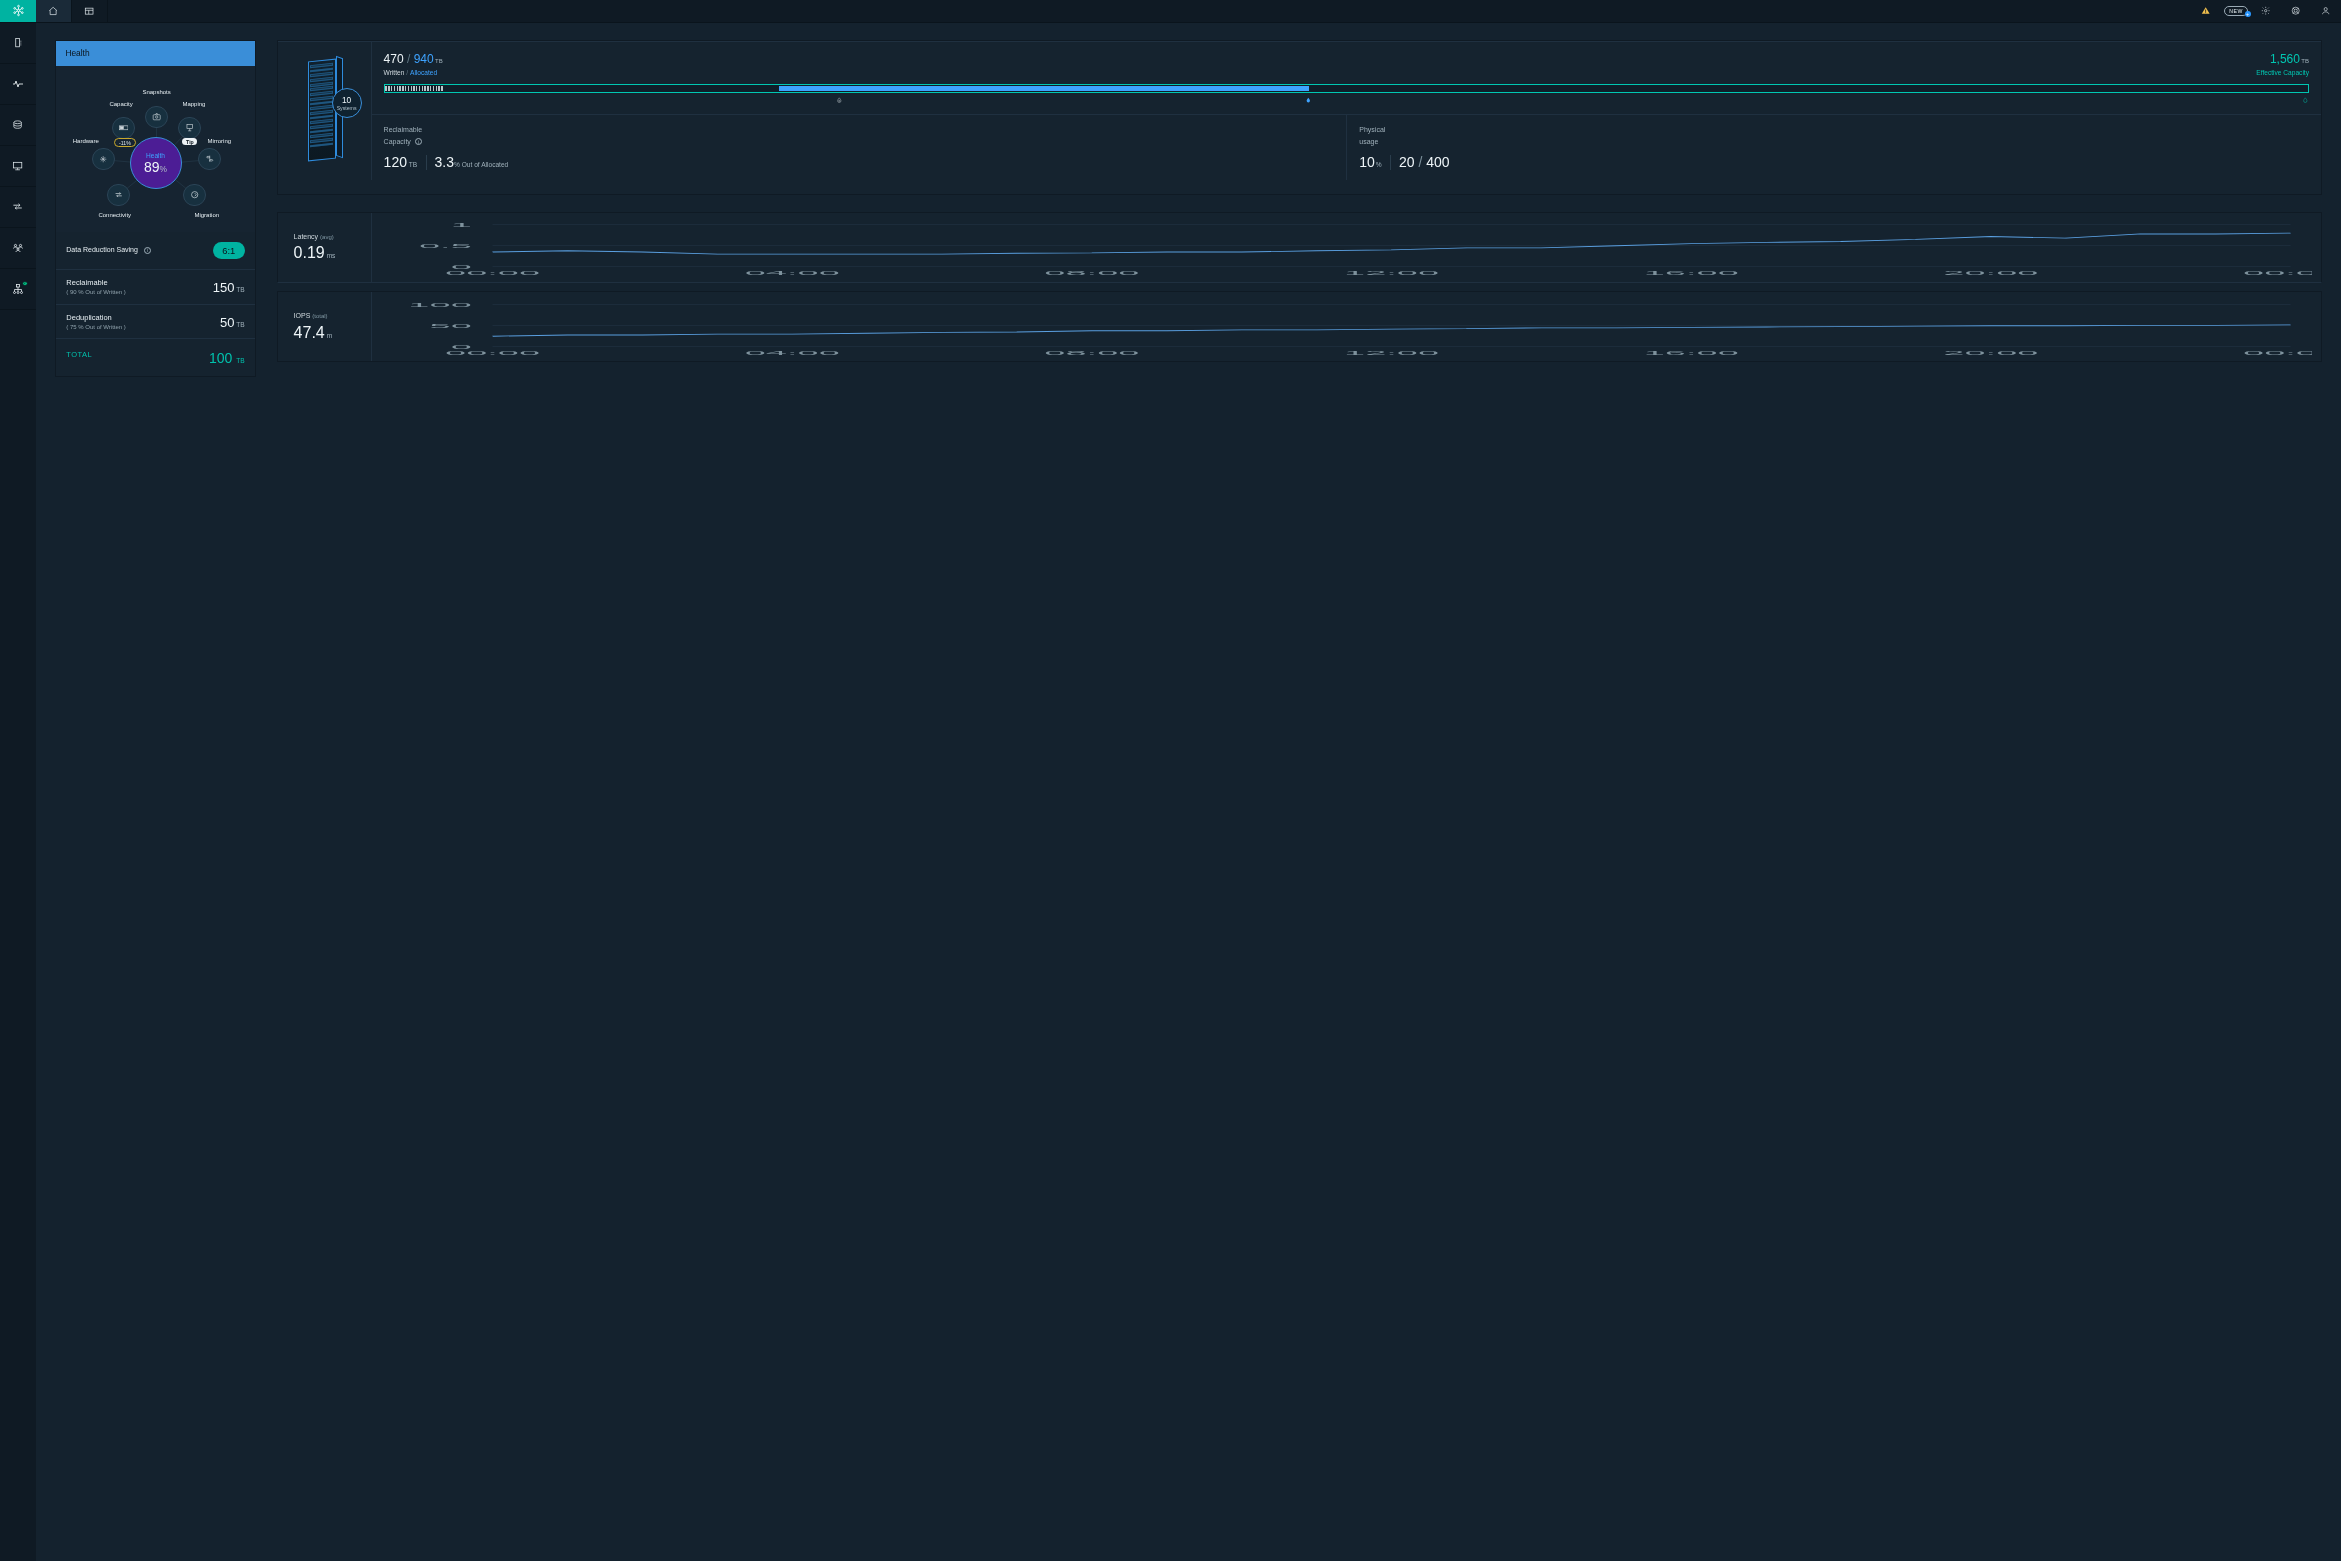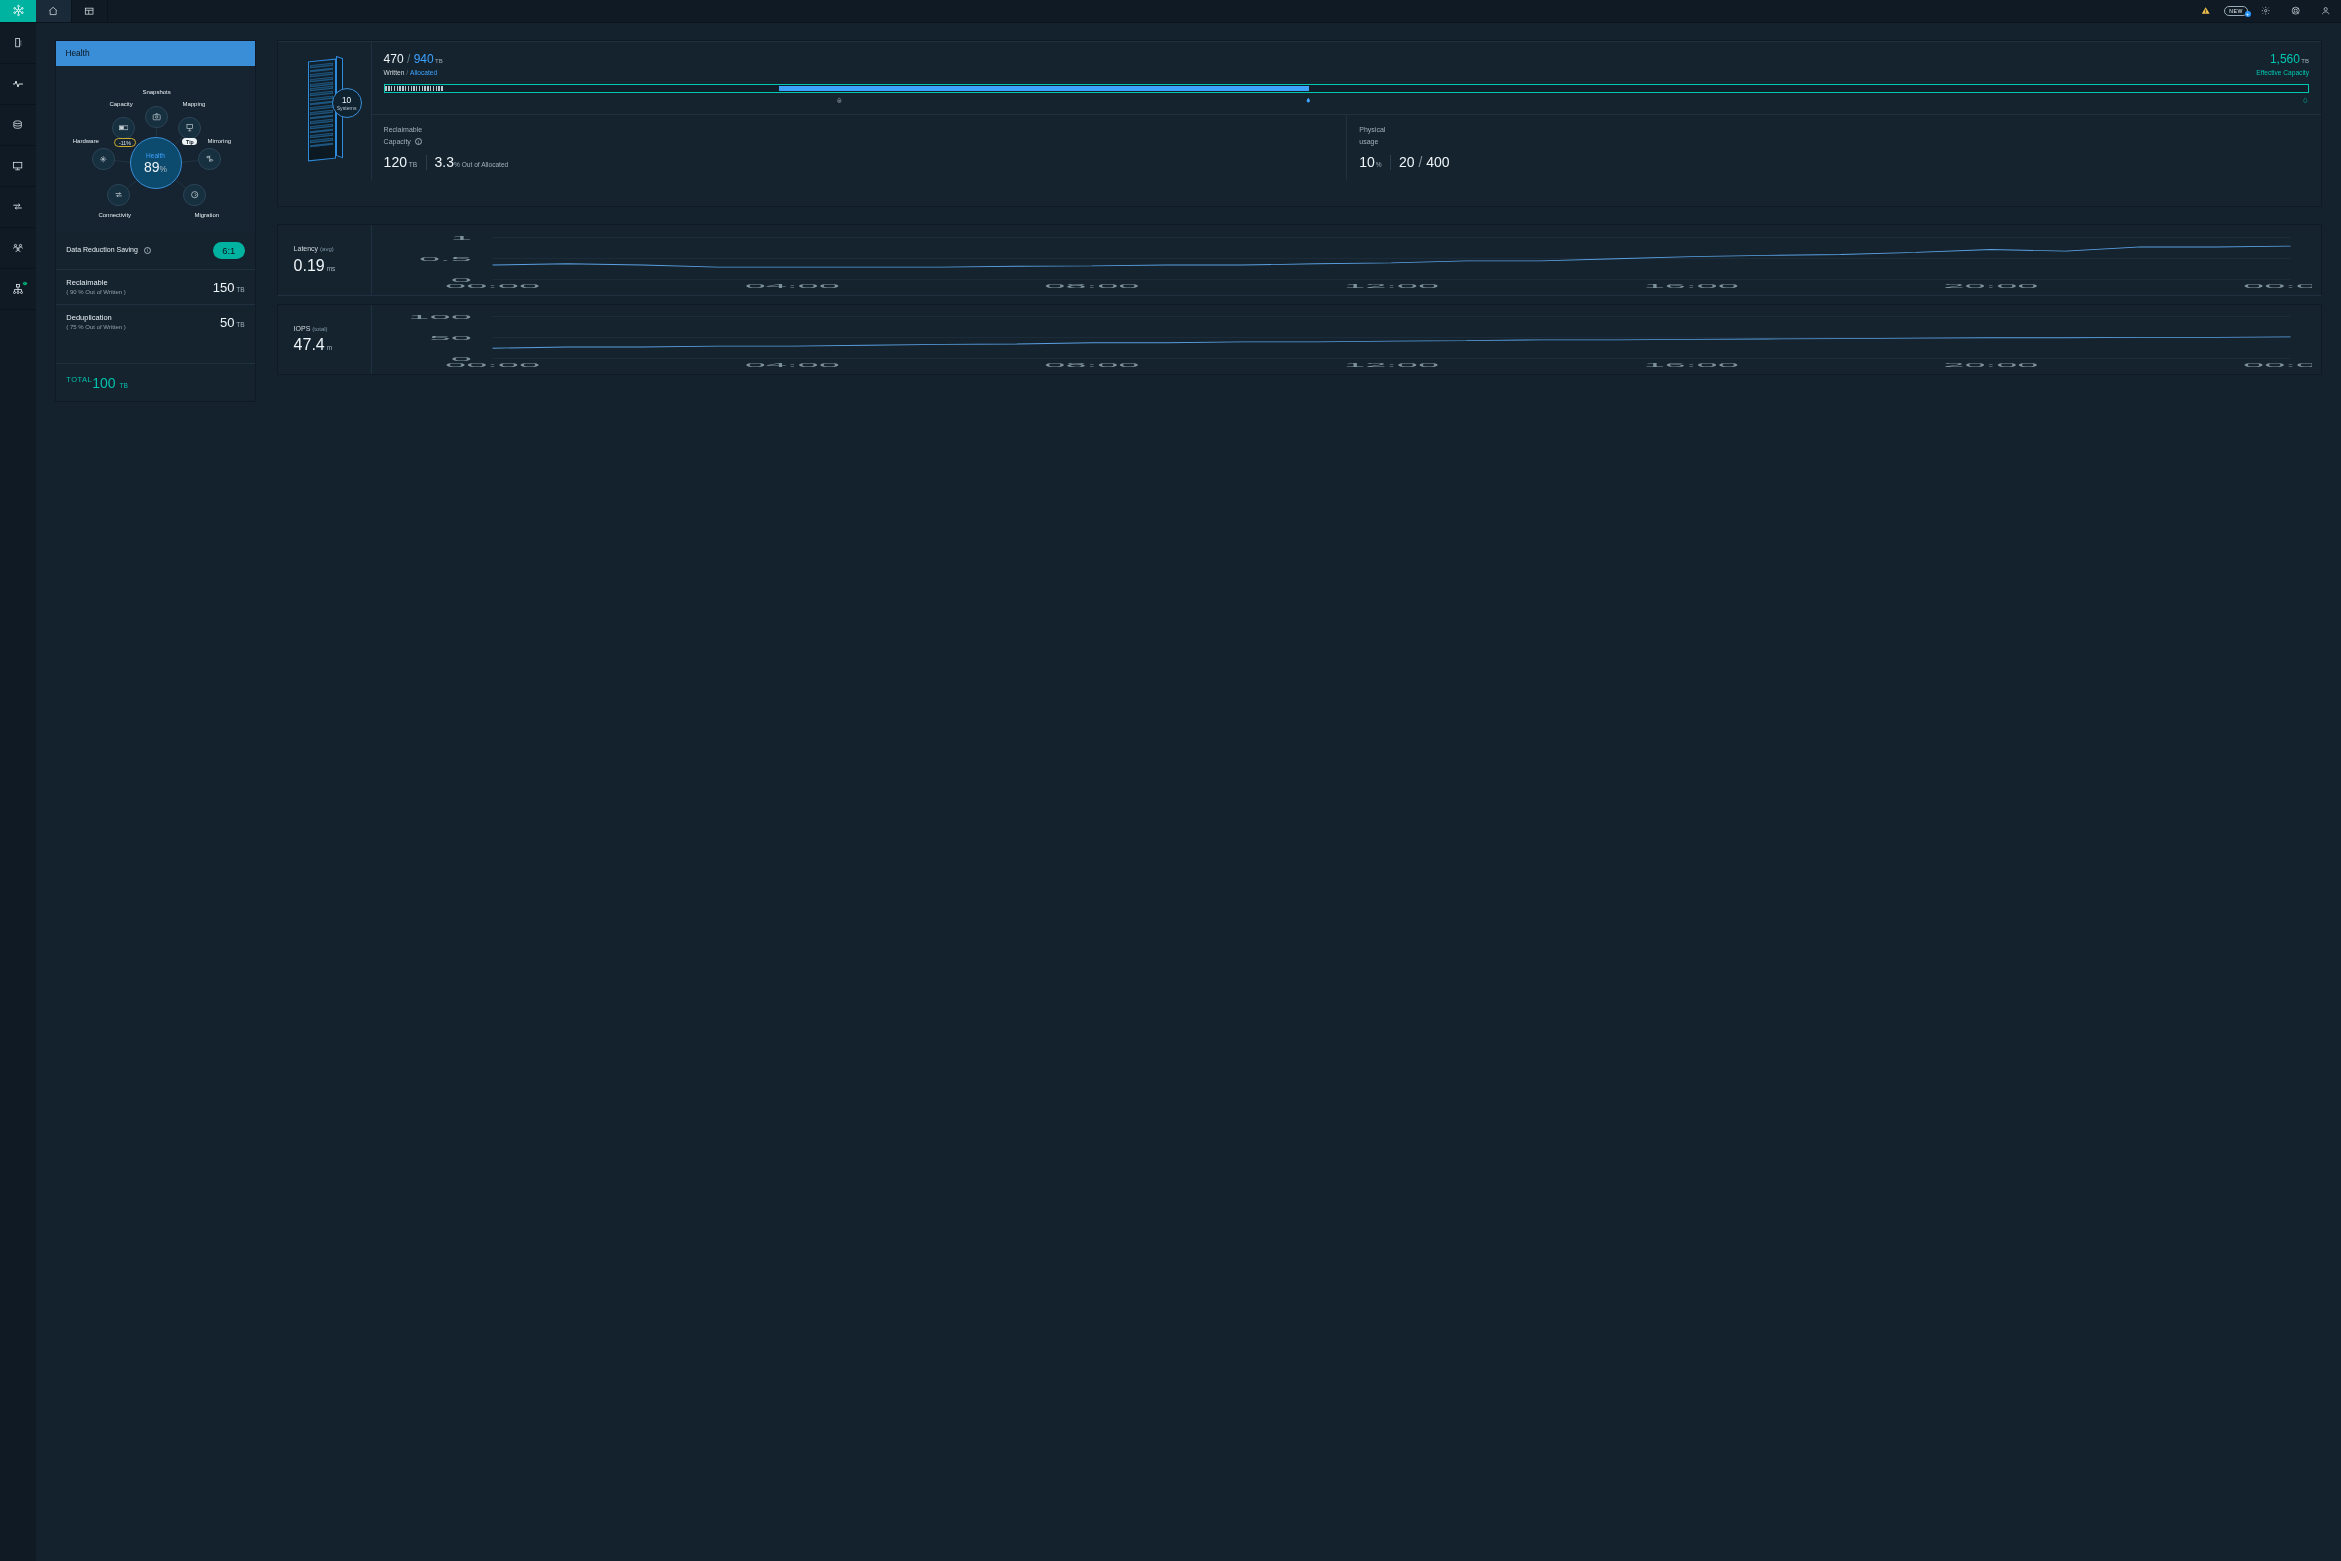--- a/index.html
+++ b/index.html
@@ -58,21 +58,21 @@
 
 .health-panel{ grid-row: 1 / span 2; width:201px; }
 .health-header{
   background:#3a8ed8; color:#0a141c; font-size:8.4px; font-weight:500;
   padding:7.5px 9.4px;
 }
 .health-body{ padding: 11.2px 8.4px 0 8.4px; background:#162431;}
 .radial { position:relative; height:155px; }
 .center-circle{
   position:absolute; left:50%; top:56%; transform:translate(-50%,-50%);
-  width:52px;height:52px;border-radius:50%;background:#0c4a6e;border:1.4px solid #3a8ed8;
+  width:52px;height:52px;border-radius:50%;background:#4c1d95;border:1.4px solid #3a8ed8;
   display:flex;flex-direction:column;align-items:center;justify-content:center;
 }
 .center-circle .lbl{ color:#3ea3ff; font-size:6.6px;}
 .center-circle .val{ color:#eef5f8; font-size:14px; font-weight:400;}
 .center-circle .pct{ font-size:8.4px; color:#b0bec5;}
 .node{
   position:absolute; width:22.5px;height:22.5px;border-radius:50%;border:0.9px solid #2b4456;
   display:flex;align-items:center;justify-content:center; background:#17303f;
 }
 .node svg{ stroke:#cfd8dd;}
@@ -89,21 +89,21 @@
 .dr-row .title{ color:#e6eef2; font-size:7px;}
 .dr-row .title .info-ic{ margin-left:3.7px; }
 .ratio-pill{ background:#00b3a1; color:#0a141c; font-size:9.4px; font-weight:500; padding:2.8px 9.4px; border-radius:8.4px;}
 .info-ic{ display:inline-flex; width:7.5px;height:7.5px;border-radius:50%;border:0.7px solid #9fb0ba; align-items:center;justify-content:center; font-size:5.2px; color:#9fb0ba; font-style:normal;}
 
 .sub-row{ padding:8.4px 10.3px; display:flex; justify-content:space-between; align-items:flex-end; border-top:0.5px solid #1f3040;}
 .sub-row .l1{ color:#e6eef2; font-size:7.5px;}
 .sub-row .l2{ color:#8fa1ab; font-size:6px; margin-top:1.9px;}
 .bignum{ font-size:13px; color:#eef5f8; font-weight:300;}
 .bignum .unit{ font-size:6.6px; color:#9fb0ba; margin-left:1.9px;}
-.total-row{ padding:10.3px 10.3px; display:flex; border-top:0.5px solid #1f3040;margin-top:25px;}
+.total-row{ padding:10.3px 10.3px; display:flex; justify-content:space-between; border-top:0.5px solid #1f3040;}
 .total-row .ttl{ color:#00c2ad; font-size:7.5px; letter-spacing:0.5px;}
 .total-row .amt{ color:#00c2ad; font-size:14px; font-weight:400;}
 .total-row .amt .unit{ font-size:6.6px;}
 
 
 .prov { border:0.5px solid #0f1a24; background:#15232f;}
 .prov-header{ padding:8.4px 10.3px; font-size:8px; color:#e6eef2;}
 .prov-body{ display:grid; grid-template-columns: 94px 1fr; }
 .tower-cell{ border-top:0.5px solid #1f3040; border-right:0.5px solid #1f3040; padding:9.4px; display:flex;align-items:center;justify-content:center; position:relative;}
 .tower{ width:33px; height:108px; position:relative;}

